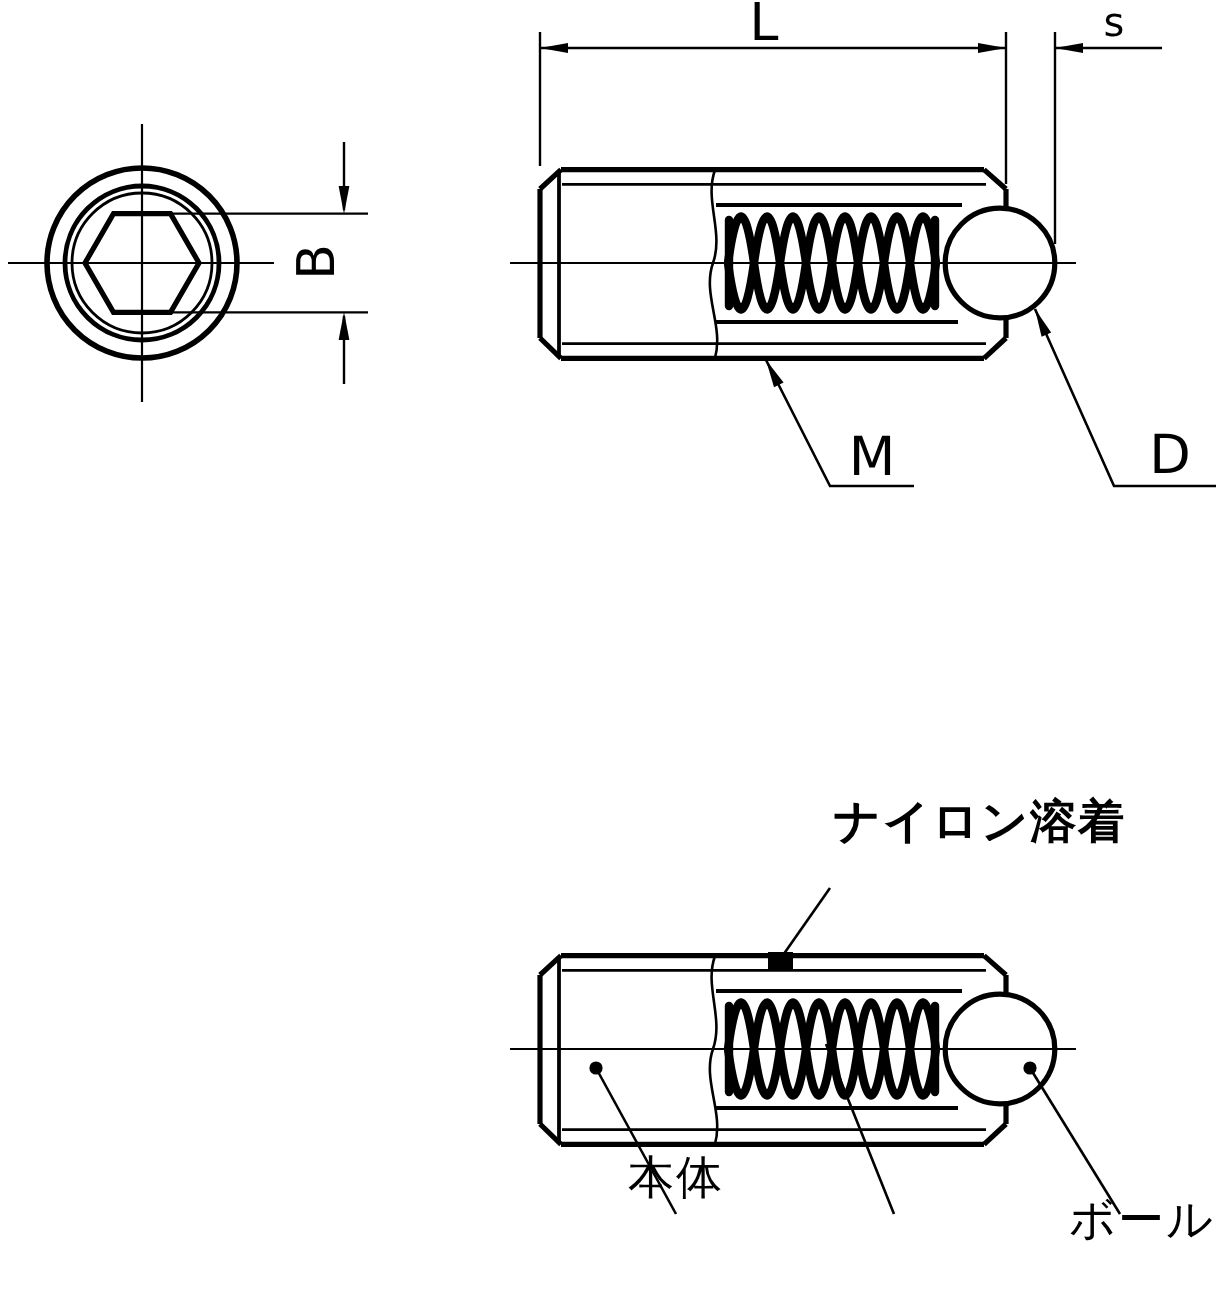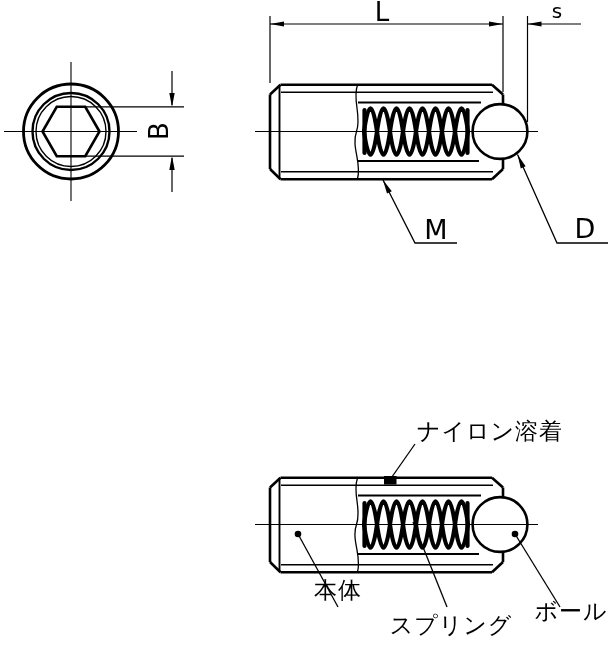--- a/index.html
+++ b/index.html
@@ -140,18 +140,17 @@
       <circle cx="298" cy="534" r="3.3" fill="#000" stroke="none"></circle>
       <circle cx="515" cy="534" r="3.3" fill="#000" stroke="none"></circle>
     </g>
   </svg>
 
   <div class="lbl latin-mid" style="left:382px; top:12px;">L</div>
   <div class="lbl latin-small" style="left:557px; top:11px;">s</div>
   <div class="lbl latin-mid rot90" style="left:159px; top:131px;">B</div>
   <div class="lbl latin-big" style="left:436px; top:229px;">M</div>
   <div class="lbl latin-big" style="left:585px; top:228px;">D</div>
-  <div class="lbl jp" style="left:490px; top:431px;">ナイロン溶着</div>
+  <div class="lbl jp" style="left:490px; top:412px;font-weight:bold;">ナイロン溶着</div>
   <div class="lbl jp" style="left:338px; top:590px;">本体</div>
-  <div class="lbl jp" style="left:451px; top:625px;">スプリング</div>
   <div class="lbl jp" style="left:571px; top:611px;">ボール</div>
 
 </div>
 
 </body></html>

